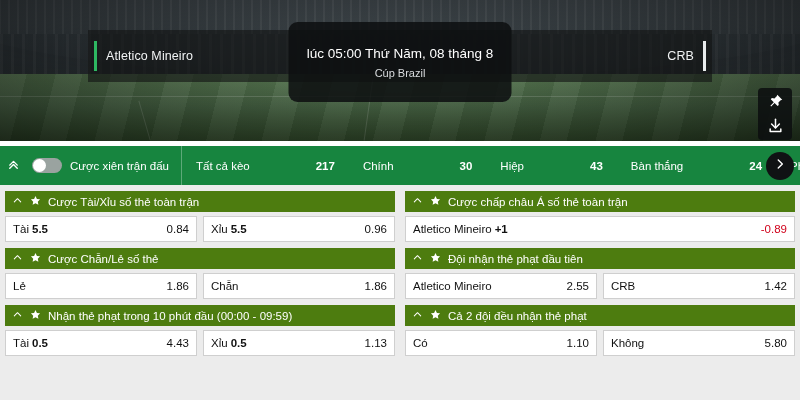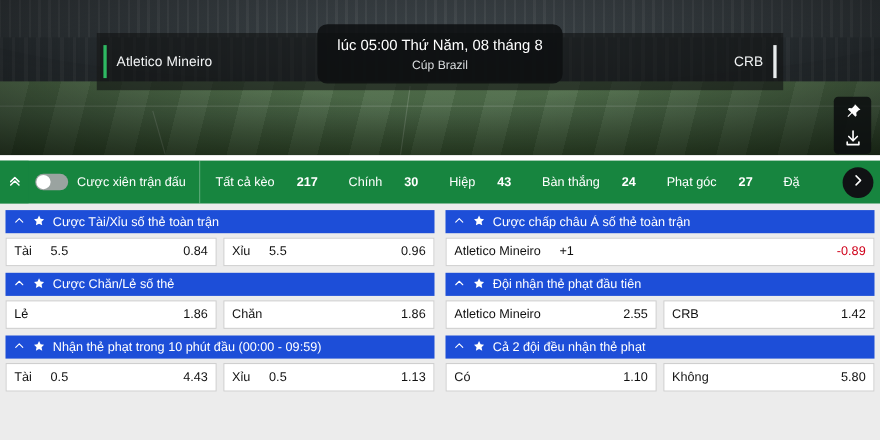--- a/index.html
+++ b/index.html
@@ -139,21 +139,21 @@
     padding-right: 6px;
   }
 
   
   .match-info {
     position: absolute;
     left: 50%;
     transform: translateX(-50%);
     top: 22px;
     width: 223px;
-    height: 54px;
+    height: 80px;
     background: rgba(14,16,17,0.88);
     border-radius: 9px;
     display: flex;
     flex-direction: column;
     align-items: center;
     justify-content: center;
     gap: 6px;
   }
   .match-time {
     color: #ffffff;
@@ -239,20 +239,21 @@
   }
   .nav-tab {
     display: flex;
     align-items: center;
     justify-content: center;
     padding: 0 14px;
     color: #ffffff;
     font-size: 11.5px;
     white-space: nowrap;
     flex: 0 0 auto;
+    gap: 46px;
   }
   .nav-tab .cnt { font-weight: bold; margin-left: 20px; }
   .nav-tab.active { background: #0c6b33; }
   .nav-scroll-right {
     position: absolute;
     right: 6px;
     top: 50%;
     transform: translateY(-50%);
     width: 28px;
     height: 28px;
@@ -268,21 +269,21 @@
     padding: 6px 5px 0;
     display: grid;
     grid-template-columns: 1fr 1fr;
     column-gap: 10px;
     row-gap: 6px;
   }
   .market {
     background: #ececec;
   }
   .market-head {
-    background: #1d4ed8;
+    background: #4d7c0f;
     height: 21px;
     display: flex;
     align-items: center;
     gap: 7px;
     padding: 0 7px;
   }
   .market-title {
     color: #ffffff;
     font-size: 11.5px;
     white-space: nowrap;
@@ -305,21 +306,21 @@
     justify-content: space-between;
     padding: 0 7px;
   }
   .odds-label {
     font-size: 11.5px;
     color: #111;
     white-space: nowrap;
     overflow: hidden;
     text-overflow: ellipsis;
   }
-  .odds-label .hcp { font-weight: normal; margin-left: 17px; }
+  .odds-label .hcp { font-weight: bold; margin-left: 3px; }
   .odds-value {
     font-size: 11.5px;
     font-weight: normal;
     color: #111;
     white-space: nowrap;
     padding-left: 6px;
   }
   .odds-value.negative { color: #d0021b; }
 
   .star { flex: 0 0 auto; }

